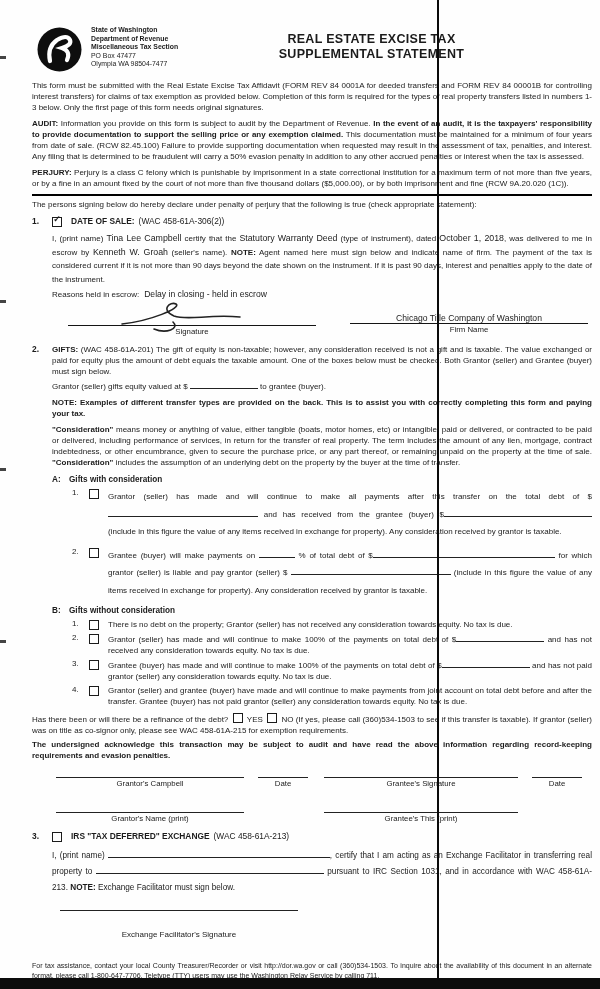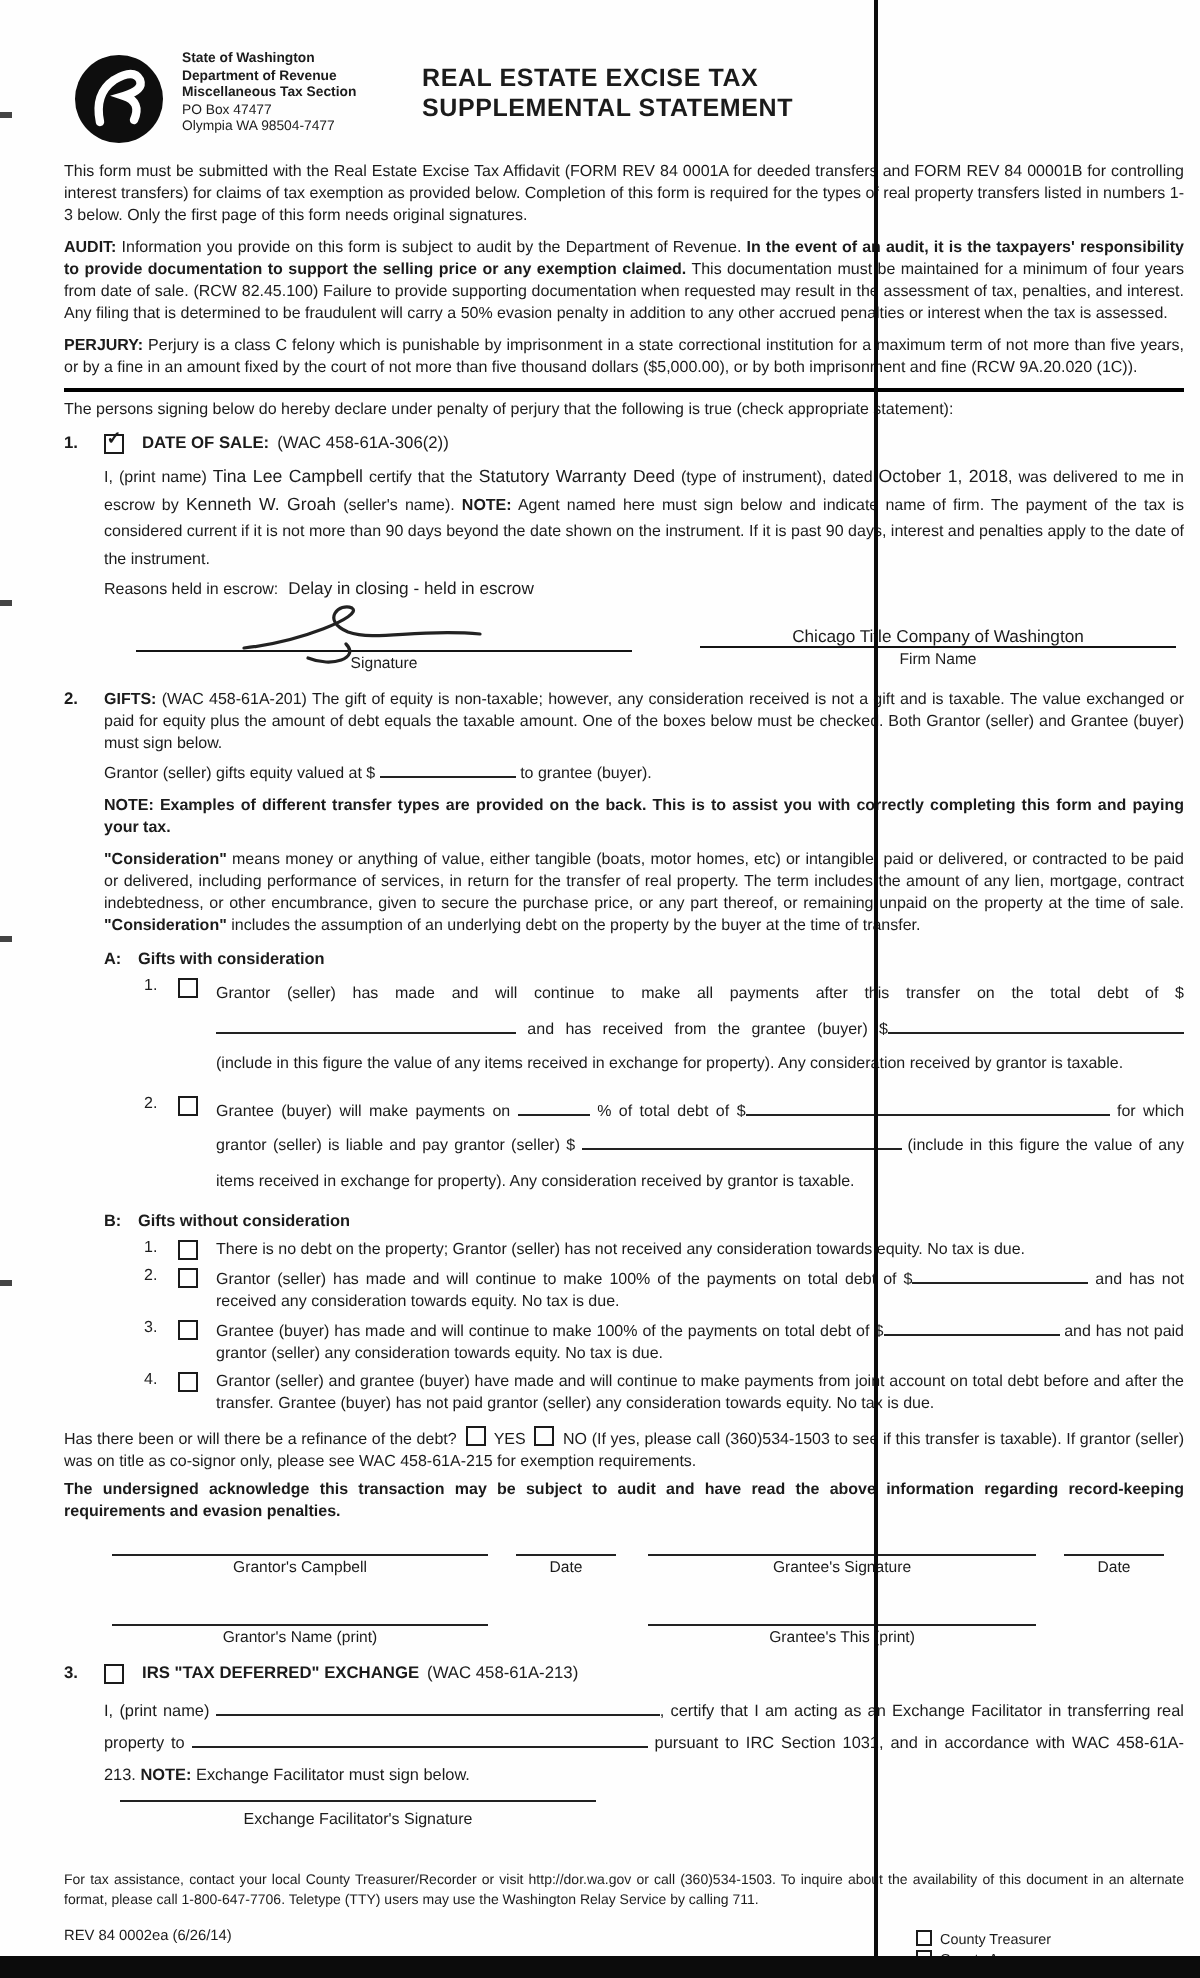--- a/index.html
+++ b/index.html
@@ -13,21 +13,21 @@
   p{margin:0;}
   .b{font-weight:bold;}
   .txt{font-size:8px;line-height:11px;text-align:justify;}
   .fill{font-size:8.8px;}
   
   .header{display:flex;align-items:flex-start;margin-bottom:7px;}
   .logo{width:47px;height:47px;flex:0 0 auto;margin-left:4px;}
   .agency{margin-left:8px;font-size:6.9px;line-height:8.6px;width:120px;}
   .agency .b{display:block;}
   .agency span{display:block;}
-  .titleblock{flex:1;padding-top:6px;margin-right:60px;}
+  .titleblock{flex:1;text-align:center;padding-top:6px;margin-right:60px;}
   .title{font-size:12.5px;font-weight:bold;line-height:15px;letter-spacing:.3px;}
   .subtitle{font-size:7.8px;margin-top:2px;}
   
   .rule-heavy{border:0;border-top:2.6px solid #000;margin:5px 0 3px 0;}
   .vline{position:absolute;left:437px;top:0;width:2px;height:979px;background:#0b0b0b;z-index:5;}
   .botbar{position:absolute;left:0;bottom:0;width:600px;height:11px;background:#0c0c0c;z-index:6;}
   .edge-mark{position:absolute;left:0;width:6px;height:2.5px;background:#444;z-index:4;}
   
   .cbx{display:inline-block;width:8px;height:8px;border:1.3px solid #1b1b1b;vertical-align:-1px;
        font-size:9px;line-height:7px;text-align:center;font-weight:bold;background:#fff;}
@@ -67,22 +67,22 @@
   .sigrow{display:flex;margin-top:16px;}
   .sigrow2{display:flex;margin-top:24px;margin-bottom:4px;}
   .scell{border-top:1.2px solid #222;text-align:center;font-size:7.8px;padding-top:1px;}
   .sp{border:0;}
   .c1{width:188px;margin-left:24px;}
   .c2{width:50px;margin-left:14px;}
   .c3{width:194px;margin-left:16px;}
   .c4{width:50px;margin-left:14px;}
   
   .s3para{margin-top:6px;font-size:8.2px;line-height:16px;text-align:justify;margin-left:20px;}
-  .s3sig{width:238px;margin-left:28px;margin-top:4px;border-top:1.2px solid #222;
-         text-align:center;font-size:8px;padding-top:4px;}
+  .s3sig{width:238px;margin-left:28px;margin-top:14px;border-top:1.2px solid #222;
+         text-align:center;font-size:8px;padding-top:19px;}
   
   .assist{margin-top:22px;font-size:7px;line-height:9.5px;text-align:justify;}
   .footrow{display:flex;margin-top:8px;}
   .footleft{font-size:7.4px;line-height:10px;}
   .footleft .rev{display:block;}
   .footleft .escrow{display:block;margin-top:12px;}
   .copies{margin-left:auto;margin-right:66px;}
   .copy{display:flex;align-items:center;margin:1.5px 0;padding-left:12px;}
   .copy .lbl{font-size:7.2px;margin-left:4px;}
 </style>

